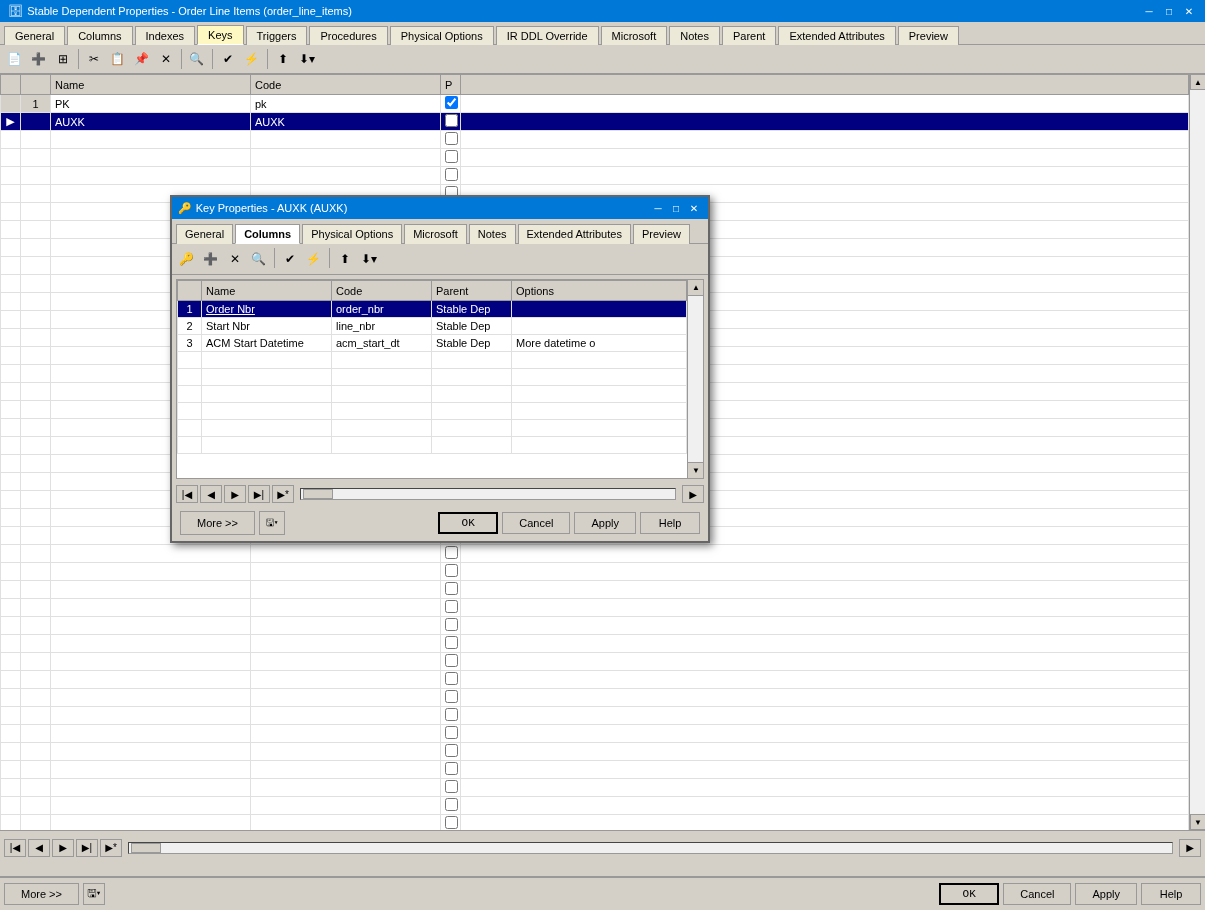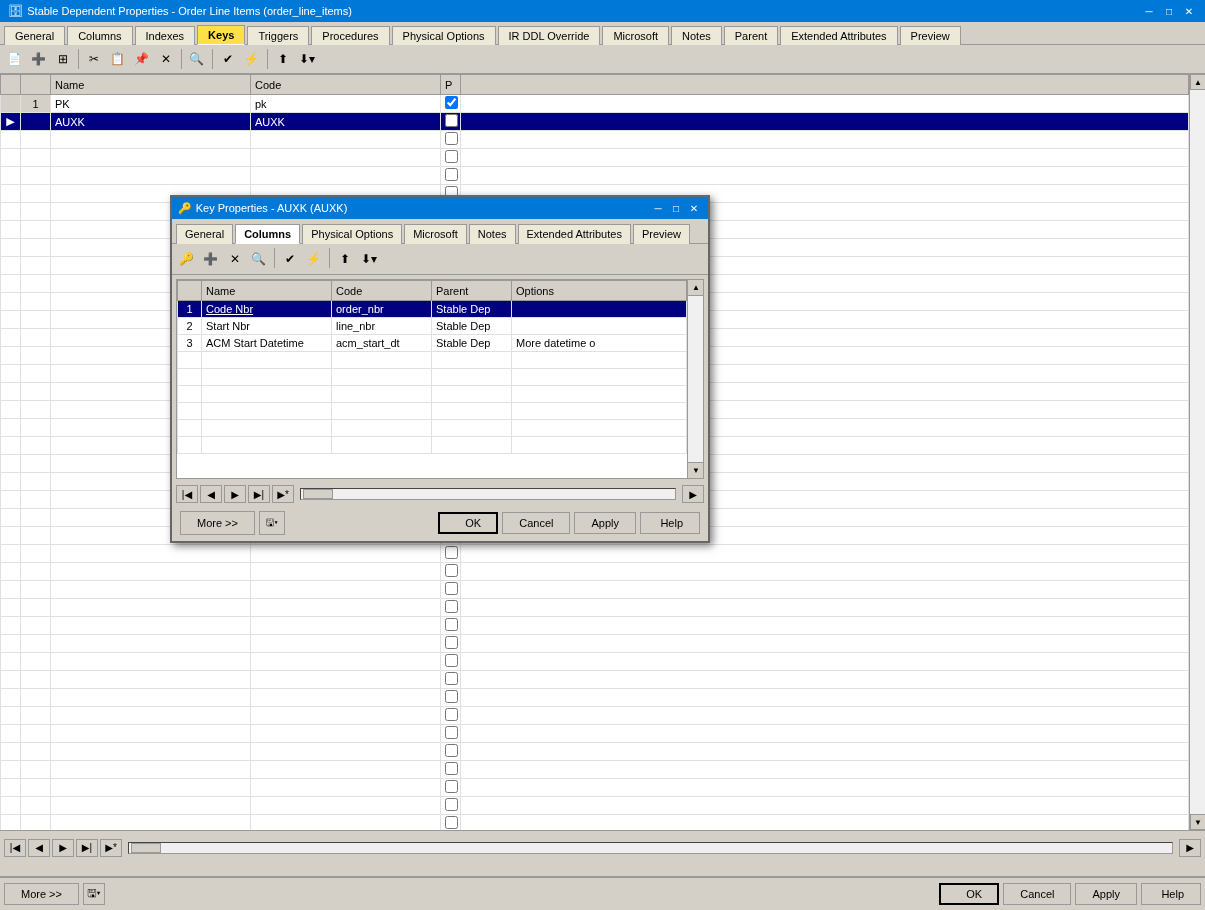--- a/index.html
+++ b/index.html
@@ -34,23 +34,23 @@
       border: 1px solid #999;
       border-bottom: none;
       background: #ece9d8;
       cursor: pointer;
       font-size: 11px;
       color: #000;
       position: relative;
       top: 1px;
     }
     .tab.active {
-      background: #fde047;
+      background: #fef9c3;
       border-bottom: 1px solid #fff;
-      font-weight: bold;
+      font-weight: normal;
       z-index: 1;
     }
 
     
     .toolbar {
       background: #d4d0c8;
       padding: 3px 4px;
       border-bottom: 1px solid #999;
       display: flex;
       align-items: center;
@@ -191,25 +191,26 @@
     }
     .dialog-bottom-left { display: flex; gap: 4px; }
     .dialog-bottom-right { display: flex; gap: 4px; }
     .dlg-btn {
       padding: 4px 16px;
       border: 1px solid #999;
       background: #d4d0c8;
       cursor: pointer;
       font-size: 11px;
       min-width: 60px;
-      text-align: right;
+      text-align: center;
     }
     .dlg-btn.default-btn {
       border: 2px solid #000;
       padding: 3px 15px;
+      font-family: Liberation Mono, monospace;
     }
   </style>
 </head>
 <body>
 
 <div style="width:1205px; height:910px; position:relative; background:#d4d0c8; overflow:hidden;">
 
   <div class="title-bar">
     <div class="title-bar-left">
       <span style="font-size:12px;">🗄</span>
@@ -696,21 +697,21 @@
             <th></th>
             <th>Name</th>
             <th>Code</th>
             <th>Parent</th>
             <th>Options</th>
           </tr>
         </thead>
         <tbody>
           <tr class="selected">
             <td style="text-align:center;background:#000080;color:white;">1</td>
-            <td style="background:#000080;color:white;text-decoration:underline;">Code Nbr</td>
+            <td style="background:#000080;color:white;text-decoration:underline;">Order Nbr</td>
             <td style="background:#000080;color:white;">order_nbr</td>
             <td style="background:#000080;color:white;">Stable Dep</td>
             <td style="background:#000080;color:white;"></td>
           </tr>
           <tr>
             <td style="text-align:center;">2</td>
             <td>Start Nbr</td>
             <td>line_nbr</td>
             <td>Stable Dep</td>
             <td></td>

